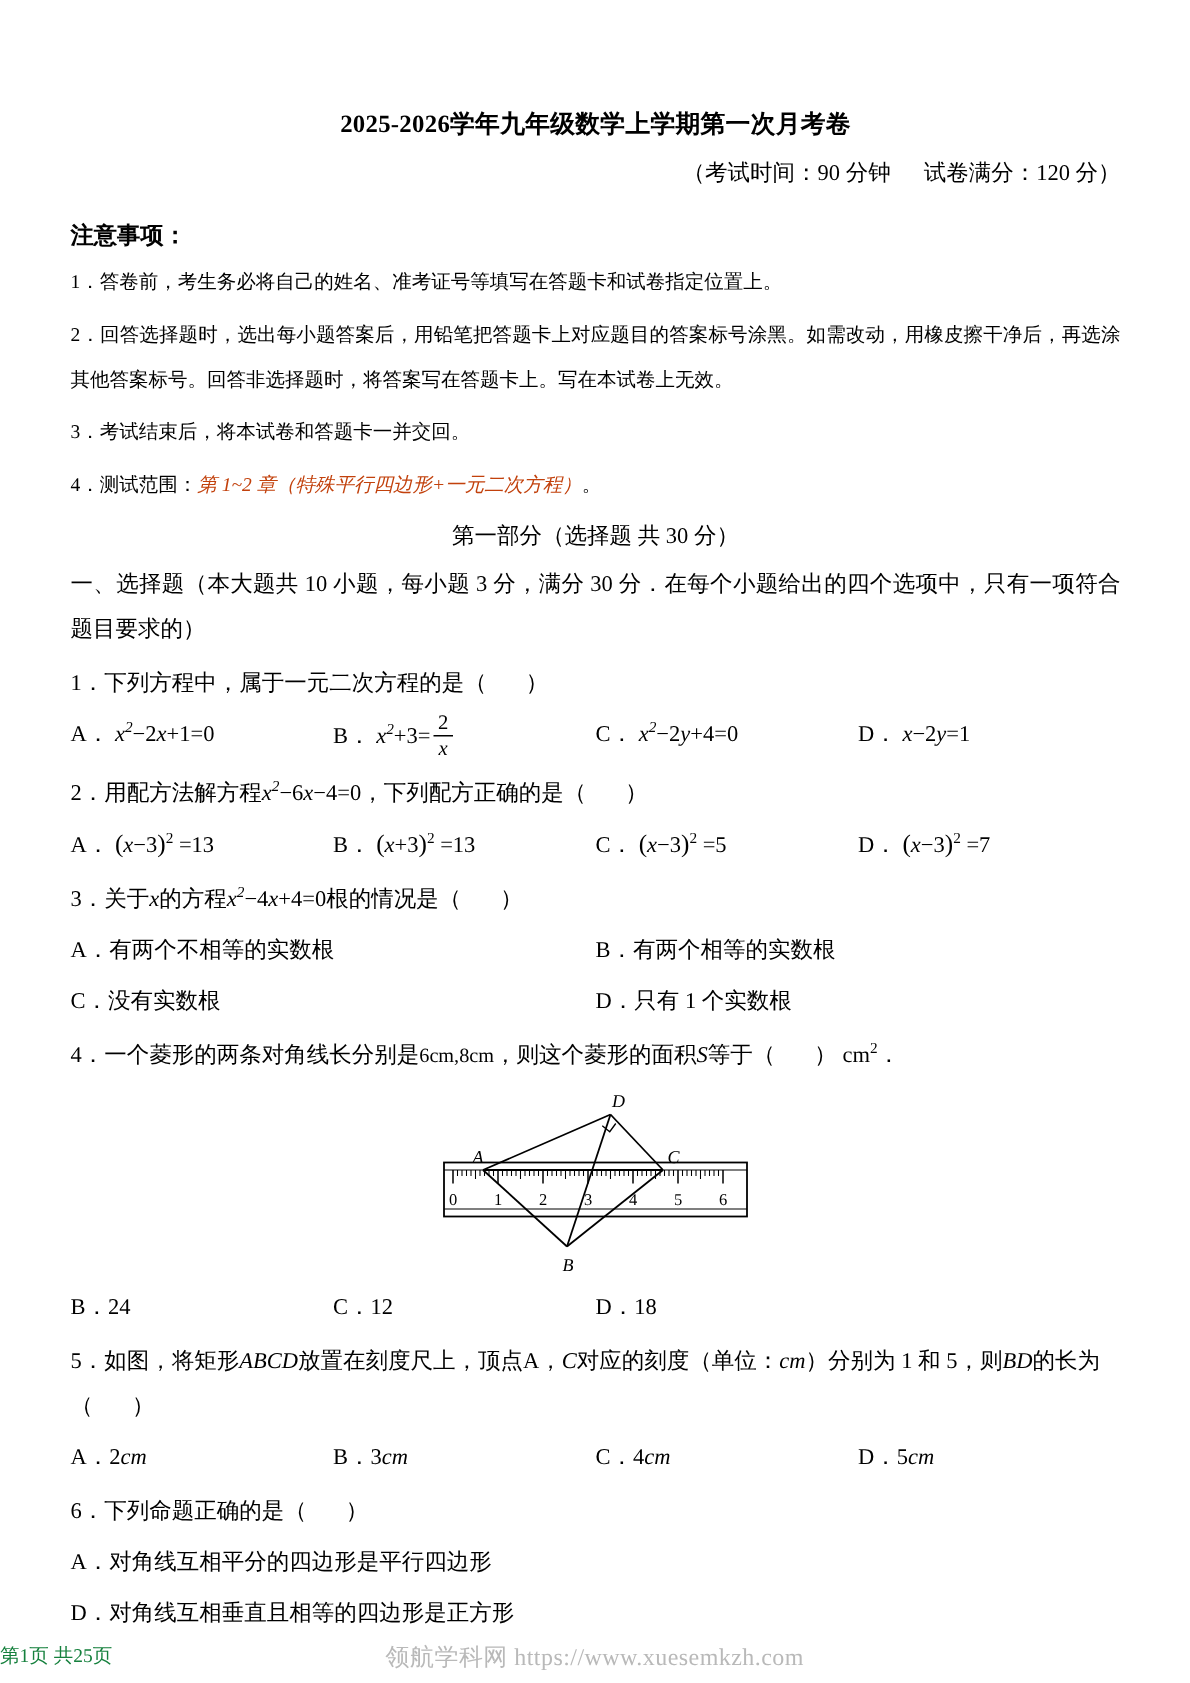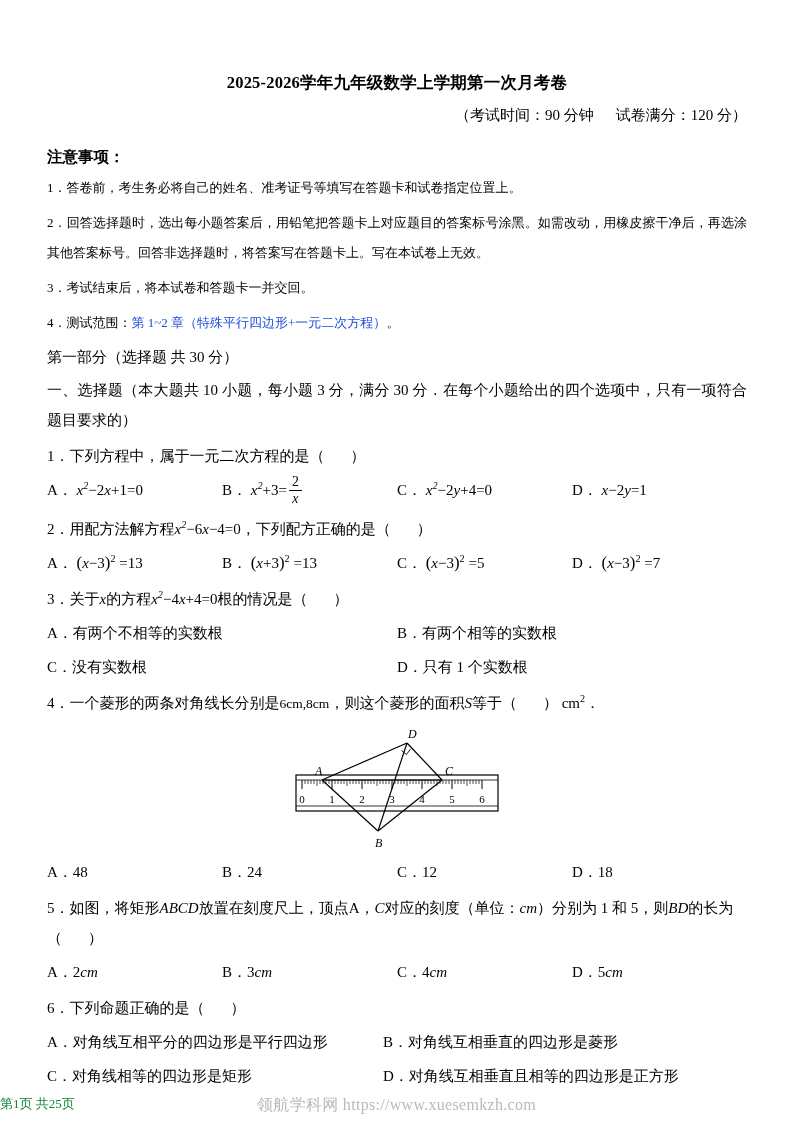--- a/index.html
+++ b/index.html
@@ -16,23 +16,23 @@
 
   .title{
     text-align:center;font-size:16.5px;font-weight:bold;
     margin-top:55px;letter-spacing:.2px;
   }
   .subtitle{text-align:right;font-size:15px;margin-top:12px;}
   .subtitle .gap{display:inline-block;width:22px;}
 
   .notice-head{font-size:15.5px;font-weight:bold;margin-top:22px;}
   .notice-item{font-size:13px;line-height:30px;margin-top:5px;text-align:justify;}
-  .red{color:#1d4ed8;}
-
-  .part-head{font-size:15px;margin-top:10px;}
+  .red{color:#c2410c;font-style:italic;}
+
+  .part-head{text-align:center;font-size:15px;margin-top:10px;}
 
   .sec-intro{font-size:15px;line-height:30px;margin-top:8px;text-align:justify;}
 
   .q{font-size:15px;line-height:30px;margin-top:6px;}
   .q .blank{display:inline-block;width:26px;}
 
   .opts{display:flex;font-size:15px;line-height:30px;margin-top:4px;}
   .opts.four > div{width:25%;}
   .opts.two > div{width:50%;}
   .opts.two-w > div:first-child{width:48%;}
@@ -251,45 +251,42 @@
         <path d="M 119.5 27.5 L 124.5 31.5 L 128.5 26.0" stroke="#000" stroke-width="0.9" fill="none"></path>
 
         <text x="33" y="52" font-family="Liberation Serif, serif" font-size="12" font-style="italic">A</text>
         <text x="93" y="124" font-family="Liberation Serif, serif" font-size="12" font-style="italic">B</text>
         <text x="163" y="52" font-family="Liberation Serif, serif" font-size="12" font-style="italic">C</text>
         <text x="126" y="15" font-family="Liberation Serif, serif" font-size="12" font-style="italic">D</text>
       </svg>
     </div>
 
     <div class="opts four">
-      <div><span class="opt-lbl">A．</span><span>48</span></div>
       <div><span class="opt-lbl">B．</span><span>24</span></div>
       <div><span class="opt-lbl">C．</span><span>12</span></div>
       <div><span class="opt-lbl">D．</span><span>18</span></div>
     </div>
 
     <div class="q">
       <span>5．</span><span>如图，将矩形</span><span class="m">ABCD</span><span>放置在刻度尺上，顶点</span><span>A</span><span>，</span><span class="m">C</span><span>对应的刻度（单位：</span><span class="m">cm</span><span>）分别为 1 和 5，则</span><span class="m">BD</span><span>的长为（</span><span class="blank"></span><span>）</span>
     </div>
     <div class="opts four">
       <div><span class="opt-lbl">A．</span><span>2</span><span class="m">cm</span></div>
       <div><span class="opt-lbl">B．</span><span>3</span><span class="m">cm</span></div>
       <div><span class="opt-lbl">C．</span><span>4</span><span class="m">cm</span></div>
       <div><span class="opt-lbl">D．</span><span>5</span><span class="m">cm</span></div>
     </div>
 
     <div class="q">
       <span>6．</span><span>下列命题正确的是（</span><span class="blank"></span><span>）</span>
     </div>
     <div class="opts two-w">
       <div><span class="opt-lbl">A．</span><span>对角线互相平分的四边形是平行四边形</span></div>
-      <div><span class="opt-lbl">B．</span><span>对角线互相垂直的四边形是菱形</span></div>
     </div>
     <div class="opts two-w">
-      <div><span class="opt-lbl">C．</span><span>对角线相等的四边形是矩形</span></div>
       <div><span class="opt-lbl">D．</span><span>对角线互相垂直且相等的四边形是正方形</span></div>
     </div>
 
   </div>
 
   <div class="watermark">领航学科网 https://www.xuesemkzh.com</div>
   <div class="footer">第1页 共25页</div>
 
 </div>
 

